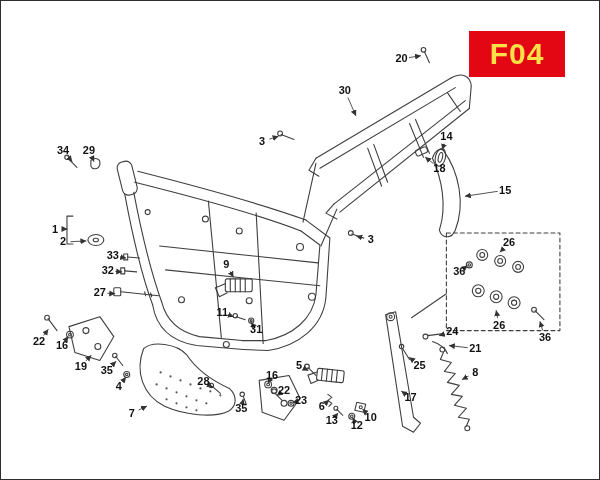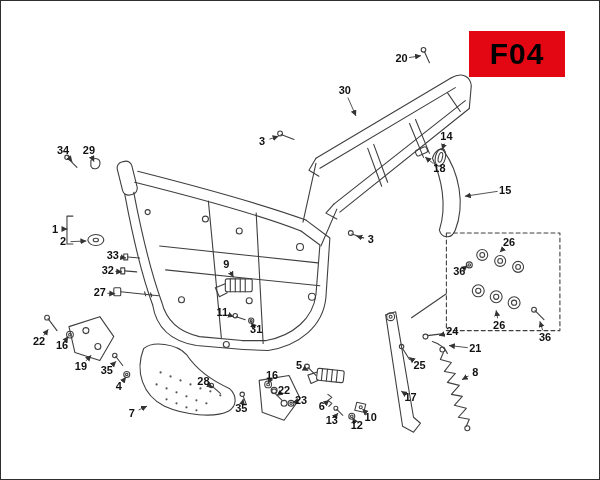--- a/index.html
+++ b/index.html
@@ -392,17 +392,17 @@
             <text x="500" y="329.5" class="callout-num">26</text>
           </g>
           <g>
             <line x1="543.6138000549124" y1="330.36416017571975" x2="541" y2="322" class="leader" marker-end="url(#arrowhead)"></line>
             <text x="546" y="341.5" class="callout-num">36</text>
           </g>
         </g>
     </g>
   </svg>
 
-  <div class="badge" style="background: rgb(227, 6, 19); color: #000000;">
+  <div class="badge" style="background: rgb(227, 6, 19); color: #fde047;">
     <span>F04</span>
   </div>
 
 </div>
 
 </body></html>

